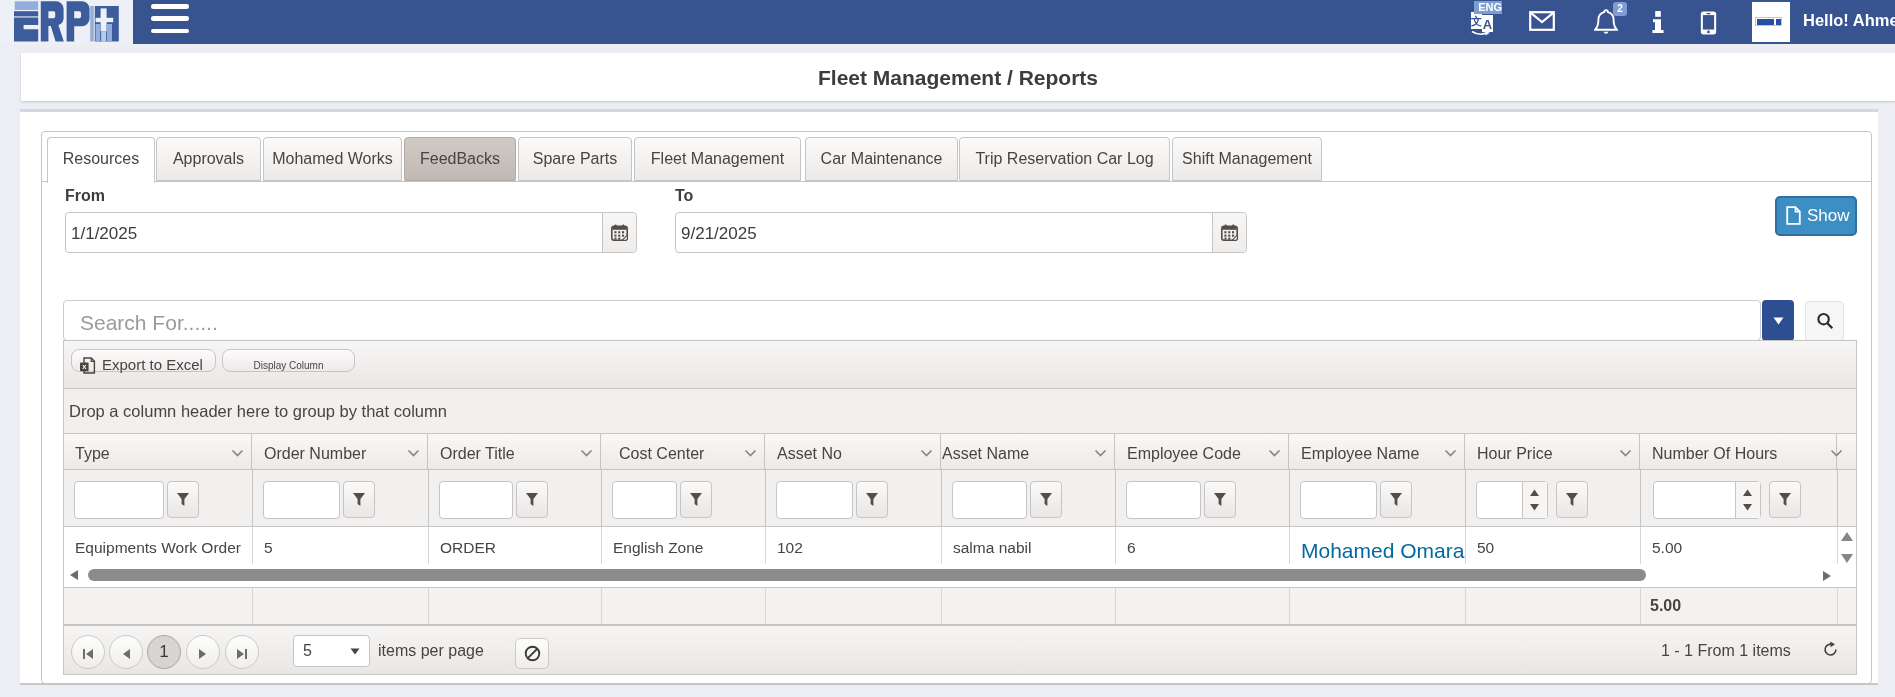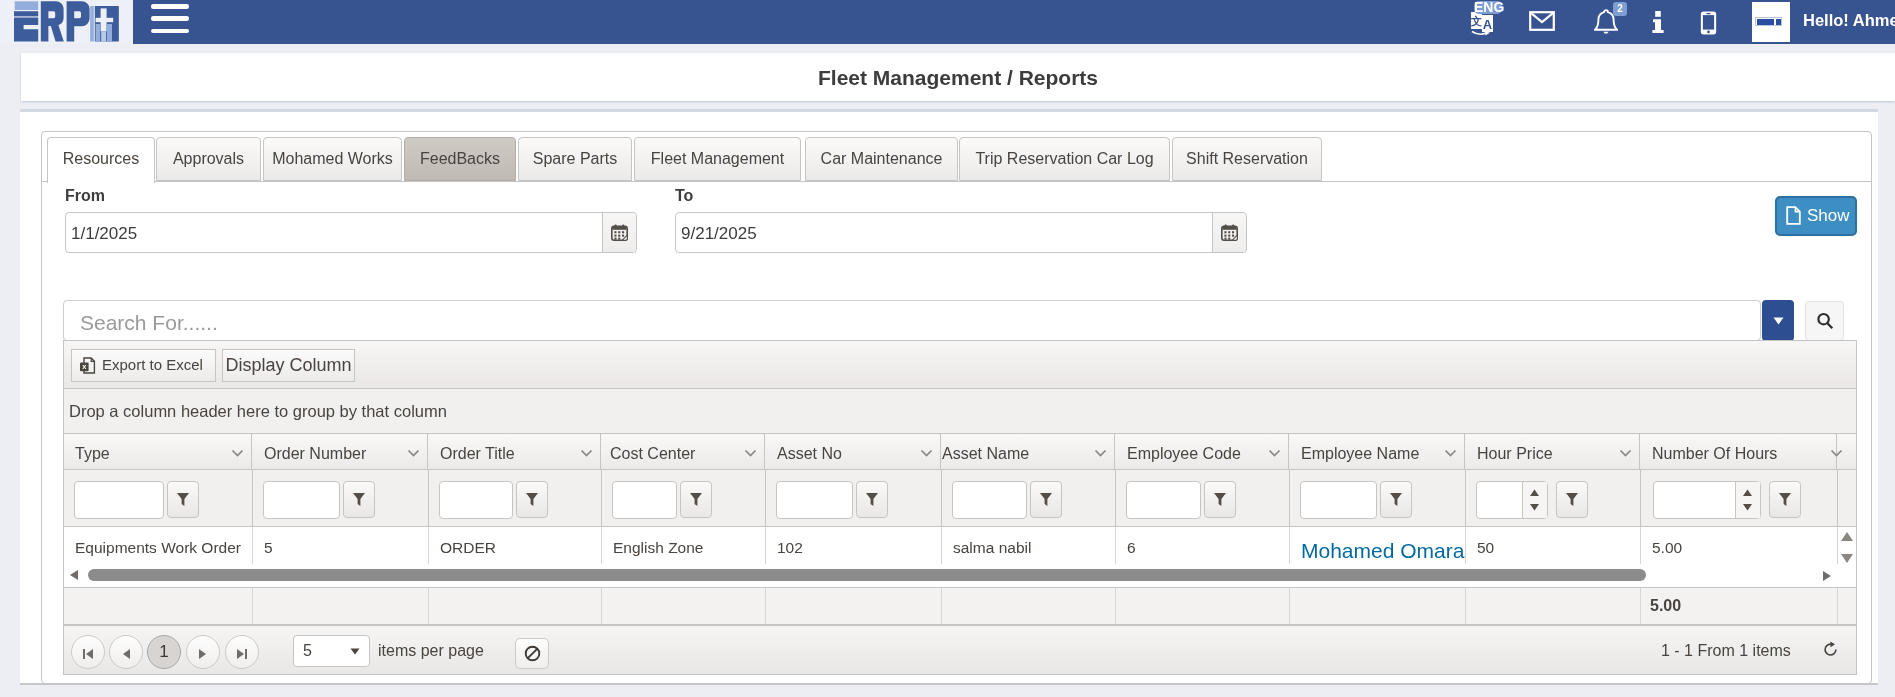--- a/index.html
+++ b/index.html
@@ -1,20 +1,20 @@
 <!DOCTYPE html>
 <html><head><meta charset="utf-8"><title>Fleet Management / Reports</title><style>
 *{margin:0;padding:0;box-sizing:border-box}
 html,body{width:1895px;height:697px;overflow:hidden;font-family:"Liberation Sans",sans-serif;background:#eceef4;position:relative}
 .abs{position:absolute}
 .tab{position:absolute;height:44px;border:1px solid #c5c5c5;border-radius:4px 4px 0 0;background:linear-gradient(#fbfaf9,#eceae8);color:#49443f;font-size:16px;text-align:center;line-height:42px}
 .tab.active{background:#fff;border-bottom:0;height:46px;z-index:3}
 .tab.hov{background:linear-gradient(#d0cac5,#c0b9b3);border-color:#b4ada7}
 .inp{position:absolute;background:#fff;border:1px solid #c5c5c5;border-radius:4px}
-.gbtn{position:absolute;height:33px;background:linear-gradient(#fcfbfb,#edeae9);border:1px solid #c5c5c5;border-radius:0;font-size:18px;color:#49443f;line-height:31px}
+.gbtn{position:absolute;height:23px;background:linear-gradient(#fcfbfb,#edeae9);border:1px solid #c5c5c5;border-radius:8px;font-size:10px;color:#49443f;line-height:31px}
 .hcell{position:absolute;border-right:1px solid #c5c5c5;font-size:16px;color:#49443f;overflow:hidden;white-space:nowrap}
 .fbtn{position:absolute;width:32px;height:37px;background:linear-gradient(#fbfaf9,#e9e6e5);border:1px solid #c5c5c5;border-radius:4px;text-align:center;padding-top:10px}
 .pcirc{position:absolute;width:34px;height:34px;border-radius:50%;border:1px solid #ccc9c6;background:linear-gradient(#fdfdfd,#f0eeec);text-align:center}
 </style></head><body>
 <div class="abs" style="left:0;top:0;width:1895px;height:44px;background:#375390"></div>
 <div class="abs" style="left:0;top:0;width:133px;height:44px;background:#edf0f6"></div>
 <svg class="abs" style="left:14px;top:1px" width="105" height="41" viewBox="0 0 105 41">
 <rect x="0.7" y="0.3" width="23.5" height="8.7" fill="#93aedd"></rect>
 <rect x="0" y="10.2" width="24.2" height="5.2" fill="#3c5c9c"></rect>
 <path d="M0 16.5 h24.2 v7.6 h-14.6 v4.2 h14.6 v12.2 h-24.2 z" fill="#3c5c9c"></path>
@@ -34,21 +34,21 @@
 <svg class="abs" style="left:1468px;top:10px" width="28" height="26" viewBox="0 0 28 26">
 <path d="M3 2 h11 v17 h-11 z" fill="#fff"></path>
     <path d="M14 5 h11 v17 h-11 z" fill="#fff"></path>
 <g font-family="Liberation Sans, sans-serif" font-weight="bold">
       <text x="8.5" y="14.5" font-size="11" fill="#375390" text-anchor="middle">文</text>
       <text x="19.5" y="18.5" font-size="13" fill="#375390" text-anchor="middle">A</text>
     </g>
 <path d="M4 21.5 q7 4.5 14 1.5" fill="none" stroke="#fff" stroke-width="1.6"></path>
     <path d="M17.5 25.5 l4.5 -2.8 l-5 -1.7 z" fill="#fff"></path>
 </svg>
-<div class="abs" style="left:1474px;top:1px;width:28px;height:13px;background:#7e9ed3;border-radius:5px;color:#fff;font-size:14px;font-weight:bold;text-align:left;line-height:13px">ENG</div>
+<div class="abs" style="left:1474px;top:1px;width:28px;height:13px;background:#7e9ed3;border-radius:0;color:#fff;font-size:11px;font-weight:bold;text-align:right;line-height:13px">ENG</div>
 <svg class="abs" style="left:1529px;top:11px" width="26" height="20" viewBox="0 0 26 20">
     <rect x="1.2" y="1.2" width="23.6" height="17.6" fill="none" stroke="#fff" stroke-width="2.2"></rect>
     <path d="M1.5 1.7 L13 11 L24.5 1.7" fill="none" stroke="#fff" stroke-width="2.2"></path>
   </svg>
 <svg class="abs" style="left:1594px;top:9px" width="24" height="27" viewBox="0 0 24 27">
     <path d="M12 1.2 c1.2 0 2 .9 2 2 c3.4 1 5.6 4 5.6 7.6 c0 5 .8 7 2.6 9 l.8 1 h-22 l.8 -1 c1.8 -2 2.6 -4 2.6 -9 c0 -3.6 2.2 -6.6 5.6 -7.6 c0 -1.1 .8 -2 2 -2 z" fill="none" stroke="#fff" stroke-width="1.9"></path>
     <path d="M9.5 22.8 a2.6 2.6 0 0 0 5 0 z" fill="#fff"></path>
   </svg>
 <div class="abs" style="left:1613px;top:2px;width:14px;height:14px;background:#7e9ed3;border-radius:3px;color:#fff;font-size:10px;font-weight:bold;text-align:center;line-height:14px">2</div>
 <svg class="abs" style="left:1652px;top:11px" width="12" height="22" viewBox="0 0 12 22">
@@ -73,21 +73,21 @@
 <div class="abs" style="left:41px;top:131px;width:1831px;height:553px;border:1px solid #c5c5c5;border-radius:4px;background:#fff"></div>
 <div class="abs" style="left:42px;top:181px;width:1829px;height:1px;background:#c5c5c5"></div>
 <div class="tab active" style="left:47px;top:137px;width:108px">Resources</div>
 <div class="tab " style="left:156px;top:137px;width:105px">Approvals</div>
 <div class="tab " style="left:263px;top:137px;width:139px">Mohamed Works</div>
 <div class="tab hov" style="left:404px;top:137px;width:112px">FeedBacks</div>
 <div class="tab " style="left:518px;top:137px;width:114px">Spare Parts</div>
 <div class="tab " style="left:634px;top:137px;width:167px">Fleet Management</div>
 <div class="tab " style="left:805px;top:137px;width:153px">Car Maintenance</div>
 <div class="tab " style="left:959px;top:137px;width:211px">Trip Reservation Car Log</div>
-<div class="tab " style="left:1172px;top:137px;width:150px">Shift Reservation</div>
+<div class="tab " style="left:1172px;top:137px;width:150px">Shift Management</div>
 <div class="abs" style="left:65px;top:187px;font-size:16px;font-weight:bold;color:#3d3d3d">From</div>
 <div class="abs" style="left:675px;top:187px;font-size:16px;font-weight:bold;color:#3d3d3d">To</div>
 <div class="inp" style="left:65px;top:212px;width:572px;height:41px"></div>
 <div class="abs" style="left:71px;top:224px;font-size:17px;color:#3d3d3d">1/1/2025</div>
 <div class="abs" style="left:602px;top:213px;width:34px;height:39px;background:linear-gradient(#f7f6f5,#efedec);border-left:1px solid #c5c5c5;border-radius:0 4px 4px 0;text-align:center;padding-top:11px"><svg width="17" height="17" viewBox="0 0 17 17">
       <rect x="0.8" y="2.2" width="15.4" height="14" rx="2.2" fill="none" stroke="#544e48" stroke-width="1.6"></rect>
       <rect x="1.4" y="2.8" width="14.2" height="3" fill="#544e48"></rect>
       <rect x="3.6" y="0.4" width="2" height="3.4" rx="0.8" fill="#544e48"></rect>
       <rect x="11.2" y="0.4" width="2" height="3.4" rx="0.8" fill="#544e48"></rect>
       <g fill="#544e48">
@@ -157,21 +157,21 @@
     <path d="M1.5 1.5 L6.5 6.5 L11.5 1.5" fill="none" stroke="#8a8783" stroke-width="1.7"></path>
   </svg>
 <div class="hcell" style="left:253px;top:434px;width:175px;height:36px;line-height:40px;padding-left:11px">Order Number</div>
 <svg class="abs" style="left:407px;top:449px" width="13" height="9" viewBox="0 0 13 9">
     <path d="M1.5 1.5 L6.5 6.5 L11.5 1.5" fill="none" stroke="#8a8783" stroke-width="1.7"></path>
   </svg>
 <div class="hcell" style="left:429px;top:434px;width:172px;height:36px;line-height:40px;padding-left:11px">Order Title</div>
 <svg class="abs" style="left:580px;top:449px" width="13" height="9" viewBox="0 0 13 9">
     <path d="M1.5 1.5 L6.5 6.5 L11.5 1.5" fill="none" stroke="#8a8783" stroke-width="1.7"></path>
   </svg>
-<div class="hcell" style="left:602px;top:434px;width:163px;height:36px;line-height:40px;padding-left:8px">Cost Center</div>
+<div class="hcell" style="left:602px;top:434px;width:163px;height:36px;line-height:40px;padding-left:17px">Cost Center</div>
 <svg class="abs" style="left:744px;top:449px" width="13" height="9" viewBox="0 0 13 9">
     <path d="M1.5 1.5 L6.5 6.5 L11.5 1.5" fill="none" stroke="#8a8783" stroke-width="1.7"></path>
   </svg>
 <div class="hcell" style="left:766px;top:434px;width:175px;height:36px;line-height:40px;padding-left:11px">Asset No</div>
 <svg class="abs" style="left:920px;top:449px" width="13" height="9" viewBox="0 0 13 9">
     <path d="M1.5 1.5 L6.5 6.5 L11.5 1.5" fill="none" stroke="#8a8783" stroke-width="1.7"></path>
   </svg>
 <div class="hcell" style="left:942px;top:434px;width:173px;height:36px;line-height:40px;">Asset Name</div>
 <svg class="abs" style="left:1094px;top:449px" width="13" height="9" viewBox="0 0 13 9">
     <path d="M1.5 1.5 L6.5 6.5 L11.5 1.5" fill="none" stroke="#8a8783" stroke-width="1.7"></path>

